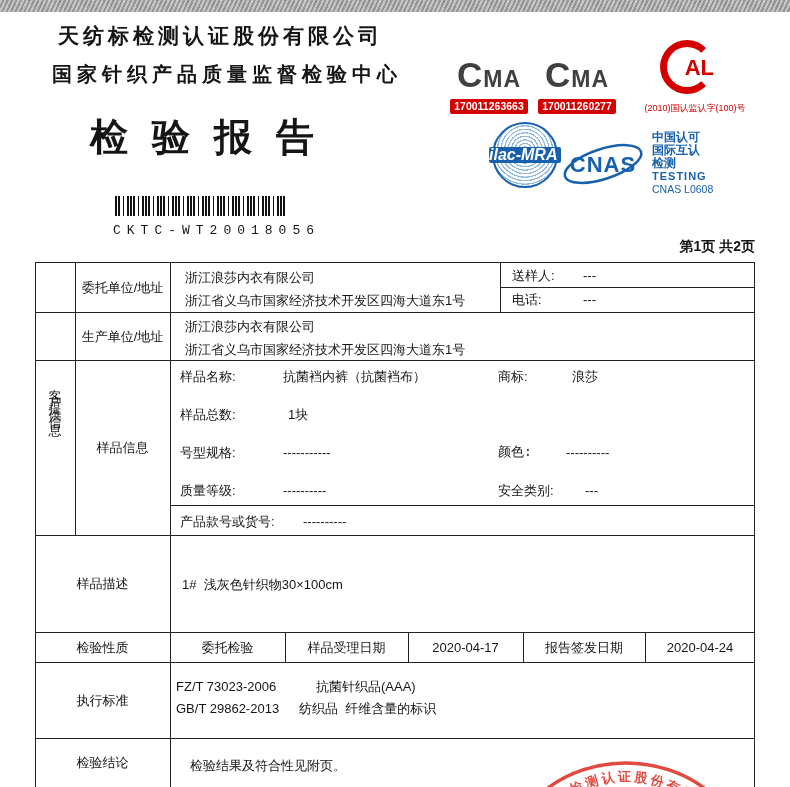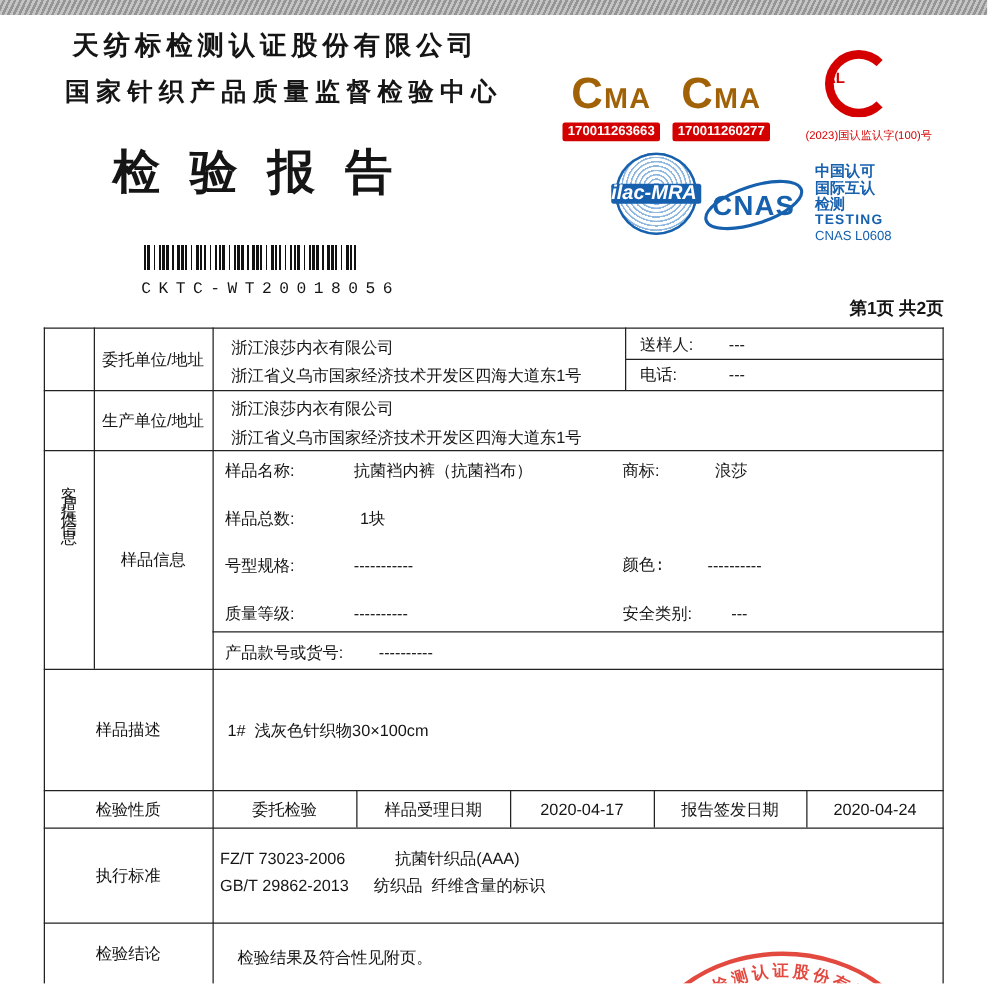--- a/index.html
+++ b/index.html
@@ -24,25 +24,25 @@
     border: 1px solid #222; border-bottom: none; }
 
   .org1 { left: 58px; top: 28px; font-size: 21px; font-weight: bold; letter-spacing: 4px; font-family: "Liberation Serif", serif; }
   .org2 { left: 52px; top: 66px; font-size: 20px; font-weight: bold; letter-spacing: 5px; font-family: "Liberation Serif", serif; }
   .report-title { position: absolute; left: 90px; top: 112px; font-size: 38px; font-weight: bold; letter-spacing: 24px; }
   .barcode { position: absolute; left: 115px; top: 196px; width: 170px; height: 20px;
     background: repeating-linear-gradient(90deg,#111 0 2px,#fff 2px 3px,#111 3px 5px,#fff 5px 8px,#111 8px 9px,#fff 9px 12px,#111 12px 14px,#fff 14px 15px); }
   .barcode-text { left: 113px; top: 222px; font-size: 13px; letter-spacing: 6px; font-family: "Liberation Mono", "DejaVu Sans Mono", monospace; }
 
   .mark { position: absolute; text-align: center; }
-  .cma-letters { color: #a16207; font-weight: bold; font-size: 23px; line-height: 40px; letter-spacing: 1px; }
+  .cma-letters { color: #404040; font-weight: bold; font-size: 23px; line-height: 40px; letter-spacing: 1px; }
   .cma-letters::first-letter { font-size: 35px; }
   .mark-num { background: #d40000; color: #fff; font-size: 10.5px; height: 15px; line-height: 15px; border-radius: 2px; font-weight: bold; }
   .cal-ring { position: absolute; left: 12px; top: 0; width: 54px; height: 54px; border: 7px solid #d40000; border-radius: 50%; border-right-color: transparent; }
-  .cal-letters { position: absolute; left: 12px; top: 15px; width: 54px; text-align: left; color: #d40000; font-weight: bold; font-size: 12px; }
+  .cal-letters { position: absolute; left: 12px; top: 15px; width: 54px; text-align: right; color: #d40000; font-weight: bold; font-size: 22px; }
   .cal-caption { position: absolute; left: 636px; top: 102px; width: 118px; font-size: 9px; color: #d40000; text-align: center; }
 
   .ilac { position: absolute; left: 492px; top: 122px; width: 66px; height: 66px; border-radius: 50%;
     box-shadow: inset 0 0 0 2px #1660ad;
     background-image: repeating-radial-gradient(circle at 50% 42%, #ffffff 0 2px, #8fb8e0 2.5px 3.5px); }
   .ilac-band { position: absolute; left: -3px; right: -3px; top: 25px; height: 16px; background: #1660ad;
     color: #fff; font-weight: bold; font-style: italic; font-size: 16px; line-height: 16px; text-align: left; border-radius: 2px; }
   .cnas-emblem { position: absolute; left: 560px; top: 136px; width: 86px; height: 56px; }
   .cnas-letters { position: absolute; left: 0; top: 16px; width: 86px; text-align: center; color: #1660ad; font-weight: bold; font-size: 22px; letter-spacing: 1px; }
   .cnas-caption { position: absolute; left: 652px; top: 131px; width: 100px; color: #1660ad; font-weight: bold; }
@@ -72,21 +72,21 @@
     <div class="mark-num">170011263663</div>
   </div>
   <div class="mark" style="left:538px;top:55px;width:78px;">
     <div class="cma-letters">CMA</div>
     <div class="mark-num">170011260277</div>
   </div>
   <div class="mark" style="left:648px;top:40px;width:78px;height:60px;">
     <div class="cal-ring"></div>
     <div class="cal-letters">AL</div>
   </div>
-  <div class="cal-caption">(2023)国认监认字(100)号</div>
+  <div class="cal-caption">(2010)国认监认字(100)号</div>
 
   <div class="ilac">
     <div class="ilac-band">ilac-MRA</div>
   </div>
 
   <div class="cnas-emblem">
     <svg width="86" height="56">
       <ellipse cx="43" cy="28" rx="40" ry="15" transform="rotate(-18 43 28)" fill="none" stroke="#1660ad" stroke-width="2.5"></ellipse>
     </svg>
     <div class="cnas-letters">CNAS</div>

